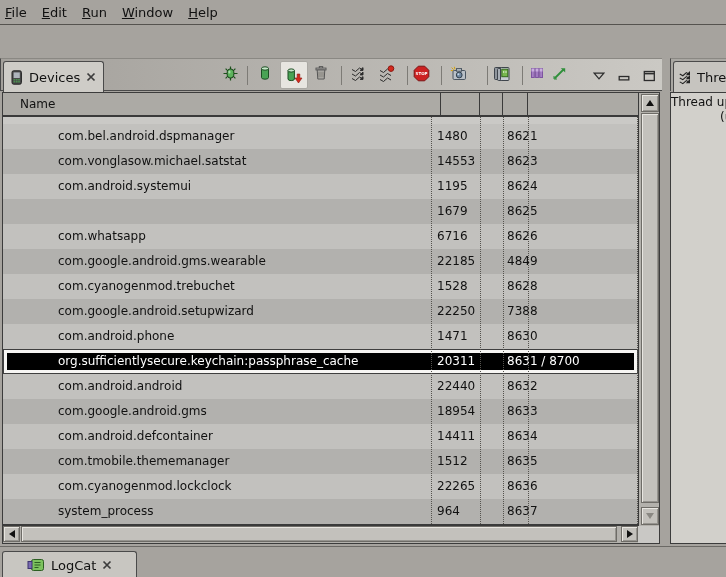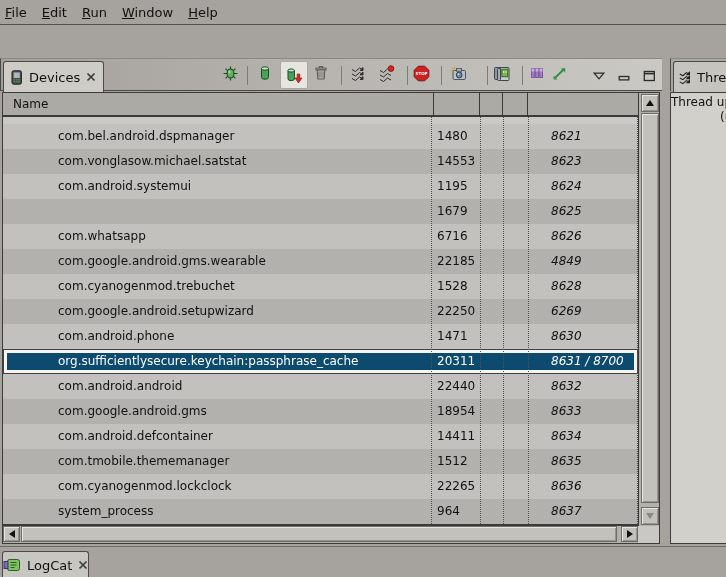--- a/index.html
+++ b/index.html
@@ -26,25 +26,25 @@
   .inner { position:absolute; left:0; top:0; width:656px; height:450px; }
 
   .thead { position:absolute; left:0; top:0; width:635px; height:24px; background:#acaaa5; border-bottom:2px solid #3a3a3a; }
   .hc { position:absolute; top:0; height:22px; border-right:1px solid #3a3a3a; display:flex; align-items:center; padding-left:7px; font-size:12px; }
 
   .tbody { position:absolute; left:0; top:24px; width:635px; height:407px; overflow:hidden;text-align:right; }
   .sliver { height:7px; background:#cac9c6; }
   .row { position:relative; height:25px; }
   .row.light { background:#c2c1be; }
   .row.dark  { background:#b2b1ae; }
-  .row.selected { background:#0c4a6e; color:#fff; }
+  .row.selected { background:#000000; color:#fff; }
   .row.selected::after { content:""; position:absolute; inset:0; border:1px solid #3f3f3f; box-shadow: inset 0 0 0 3px #f6f5f3; pointer-events:none; }
   .c-name { position:absolute; left:55px; top:5px; white-space:nowrap; }
   .c-pid  { position:absolute; left:434px; top:5px; }
-  .c-port { position:absolute; left:548px; top:5px; white-space:nowrap;font-style:italic; }
+  .c-port { position:absolute; left:504px; top:5px; white-space:nowrap; }
 
   .bodybottom { position:absolute; left:0; top:431px; width:635px; height:2px; background:#3a3a3a; }
   .colsep { position:absolute; top:24px; height:407px; width:1px; background-image:linear-gradient(#55534e 50%, transparent 50%); background-size:1px 2px; }
 
   
   .vsb { position:absolute; left:635px; top:0; width:21px; height:433px; background:#b3b1ac; border-left:1px solid #3a3a3a; }
   .sbtn, .vthumb, .hthumb { background:#c3c1bc; border:1px solid #6e6c67; box-shadow: inset 1px 1px 0 #e8e6e1, inset -1px -1px 0 #96948f; }
   .vsb .sbtn { position:absolute; left:2px; width:18px; height:18px; display:flex; align-items:center; justify-content:center; }
   .vsb .up { top:1px; }
   .vsb .down { top:414px; }
@@ -63,21 +63,21 @@
   .rpanel { position:absolute; left:670px; top:0; width:56px; height:488px; }
   .rtabstrip { position:absolute; left:0; top:0; width:56px; height:33px; background:#a9a7a2; border-top:1px solid #8a8883; border-left:1px solid #4a4a4a; }
   .rtab { position:absolute; left:2px; top:2px; height:31px; background:#c6c4bf; border:1px solid #4a4a4a; border-bottom:none; border-radius:3px 0 0 0; display:flex; align-items:center; padding:0 4px; gap:4px; font-size:13px; white-space:nowrap; overflow:hidden; width:56px; }
   .rcontent { position:absolute; left:0; top:34px; width:56px; height:452px; background:#d2d0cb; border:1px solid #3c3c3c; border-right:none; }
   .rline { white-space:nowrap; font-size:12px; line-height:15px; }
   .rline1 { padding-left:0; padding-top:2px; }
   .rline2 { padding-left:49px; }
 
   
   .bottom { position:absolute; top:546px; left:0; width:726px; height:31px; background:#a6a39e; border-top:1px solid #6b6965; }
-  .btab { position:absolute; left:2px; top:4px; height:27px; background:#c8c6c1; border:1px solid #4a4a4a; border-bottom:none; border-radius:3px 3px 0 0; display:flex; align-items:center; padding:0 0; gap:6px; font-size:13px; }
+  .btab { position:absolute; left:2px; top:4px; height:27px; background:#c8c6c1; border:1px solid #4a4a4a; border-bottom:none; border-radius:3px 3px 0 0; display:flex; align-items:center; padding:0 24px; gap:6px; font-size:13px; }
 </style>
 </head>
 <body>
 
 <div class="menubar" id="menubar">
     <div class="mi"><u>F</u>ile</div>
     <div class="mi"><u>E</u>dit</div>
     <div class="mi"><u>R</u>un</div>
     <div class="mi"><u>W</u>indow</div>
     <div class="mi"><u>H</u>elp</div>
@@ -221,21 +221,21 @@
               <rect x="1.3" y="1.5" width="10" height="9" fill="none" stroke="#2c2c2c" stroke-width="1.3"></rect>
               <path d="M1.3 3.6 h10" stroke="#2c2c2c" stroke-width="1.6"></path>
             </svg>
           </div>
       </div>
     </div>
 
     <div class="devcontent">
       <div class="inner">
         <div class="thead">
-          <div class="hc" style="left:3px; width:428px;">
+          <div class="hc" style="left:10px; width:428px;">
               <span>Name</span>
             </div>
           <div class="hc" style="left:428px; width:49px;"></div>
           <div class="hc" style="left:477px; width:23px;"></div>
           <div class="hc" style="left:500px; width:25px;"></div>
           <div class="hc" style="left:525px; width:110px; border-right:none;"></div>
         </div>
 
         <div class="tbody" id="tbody">
           <div class="sliver"></div>
@@ -269,21 +269,21 @@
               <span class="c-port">4849</span>
             </div>
             <div class="row light">
               <span class="c-name">com.cyanogenmod.trebuchet</span>
               <span class="c-pid">1528</span>
               <span class="c-port">8628</span>
             </div>
             <div class="row dark">
               <span class="c-name">com.google.android.setupwizard</span>
               <span class="c-pid">22250</span>
-              <span class="c-port">6269</span>
+              <span class="c-port">7388</span>
             </div>
             <div class="row light">
               <span class="c-name">com.android.phone</span>
               <span class="c-pid">1471</span>
               <span class="c-port">8630</span>
             </div>
             <div class="row selected">
               <span class="c-name">org.sufficientlysecure.keychain:passphrase_cache</span>
               <span class="c-pid">20311</span>
               <span class="c-port">8631 / 8700</span>

